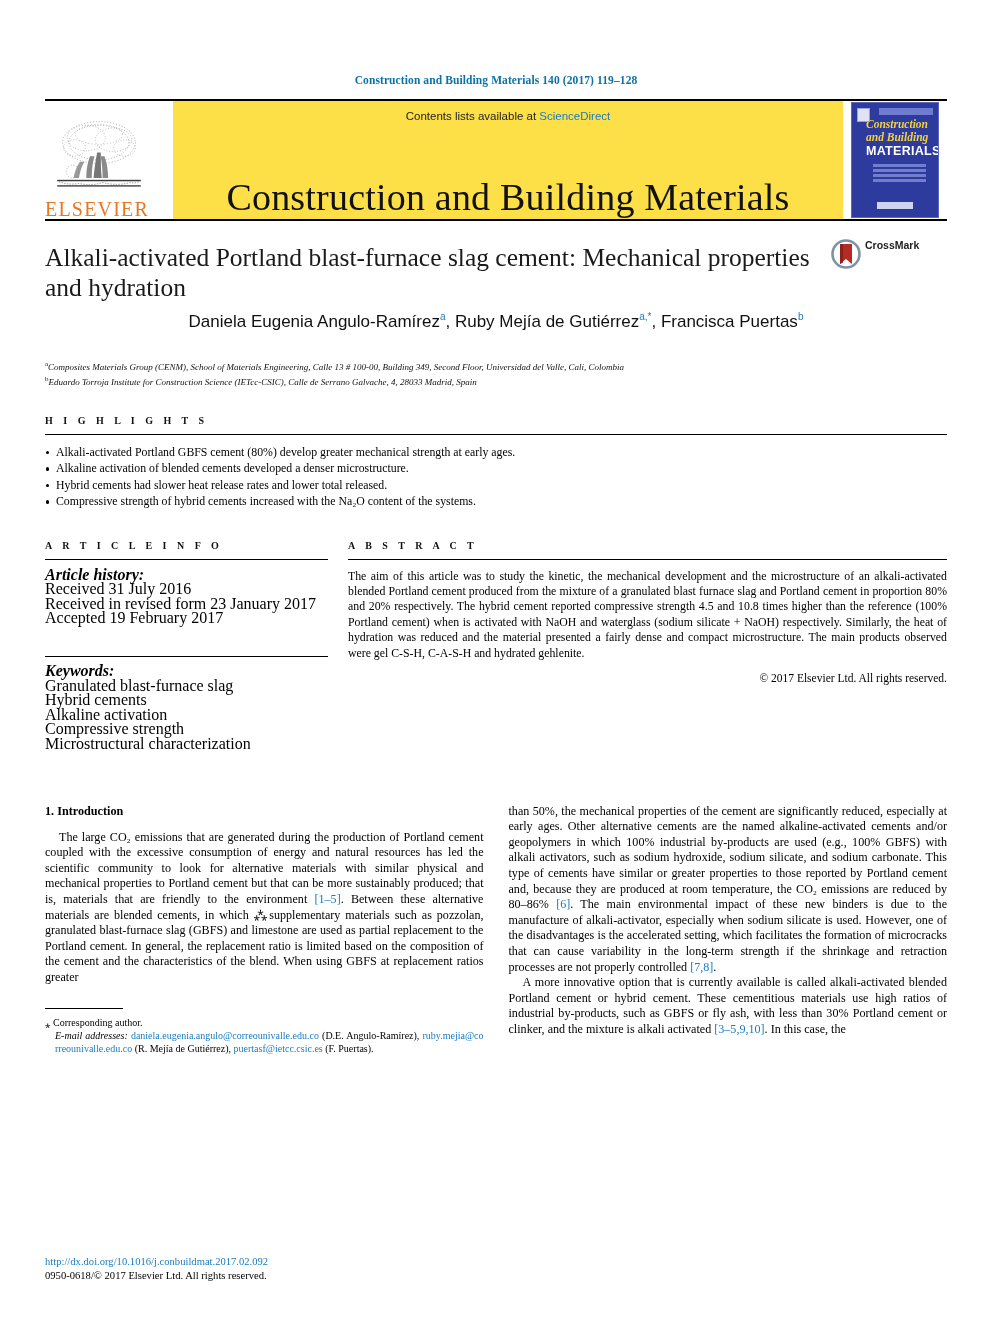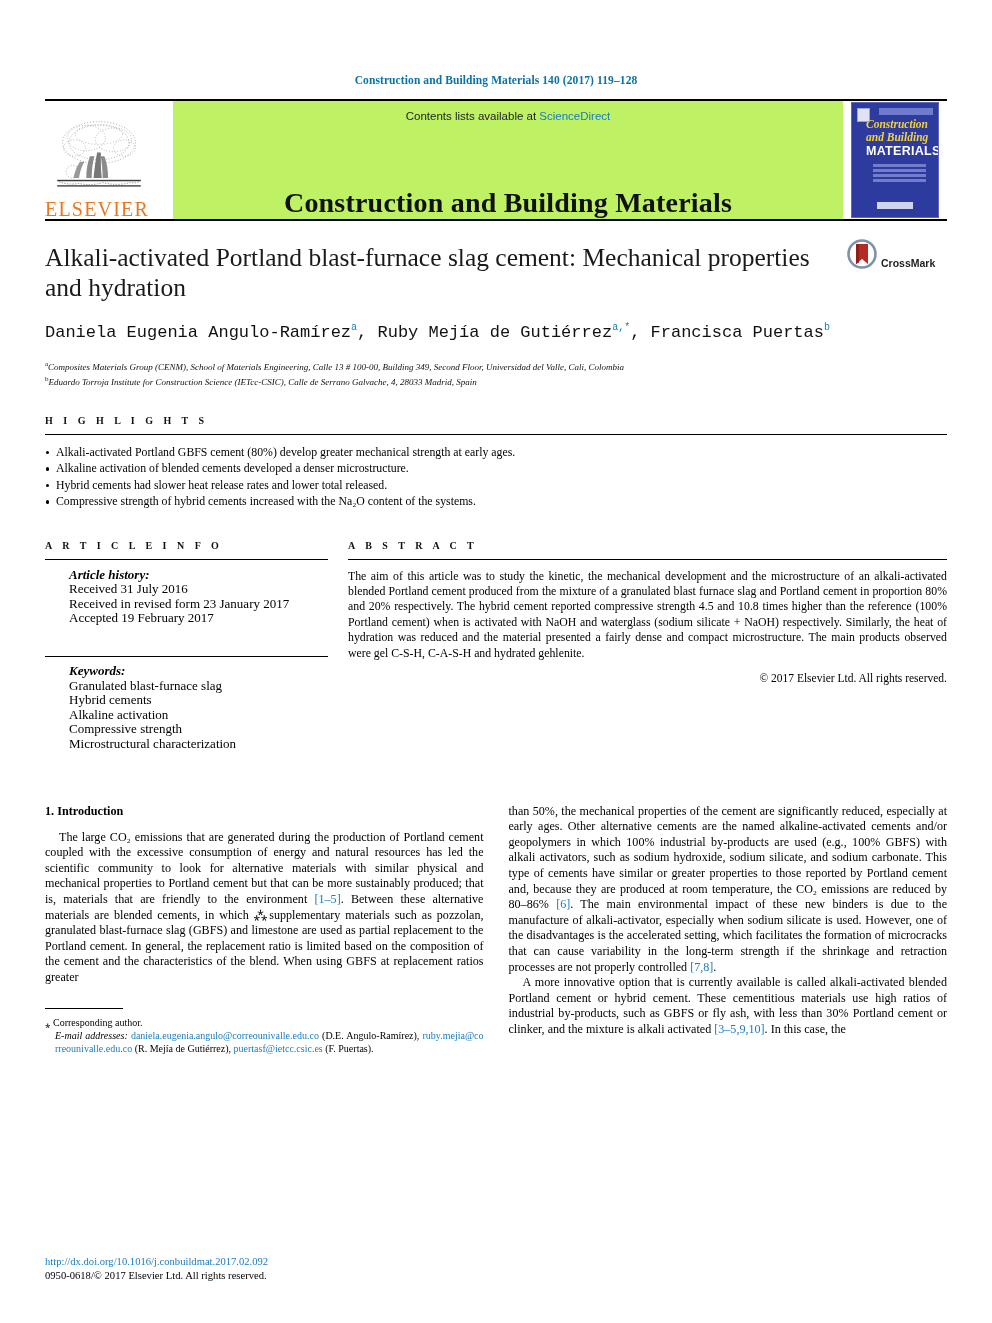--- a/index.html
+++ b/index.html
@@ -56,42 +56,41 @@
   .elsevier-word {
     color: #e87722;
     font-family: "Liberation Serif", serif;
     font-size: 20px;
     letter-spacing: 1.2px;
     line-height: 1;
     margin-top: 1px;
   }
   .masthead-center {
     flex: 1 1 auto;
-    background: #bef264;
+    background: #fde047;
     display: flex;
     flex-direction: column;
     align-items: center;
     justify-content: space-between;
     padding: 9px 0 0 0;
     box-sizing: border-box;
   }
   .contents-line {
     font-family: "Liberation Sans", sans-serif;
     font-size: 11.5px;
     color: #222;
   }
   .contents-line .sd {
     color: #1a7bbf;
   }
   .journal-title {
     font-family: "Liberation Serif", serif;
-    font-size: 28px;
+    font-size: 38px;
     color: #111;
     letter-spacing: 0.2px;
-    font-weight: bold;
   }
   .homepage-line {
     width: 100%;
     text-align: center;
     font-family: "Liberation Sans", sans-serif;
     font-size: 11px;
     color: #222;
     letter-spacing: 1.3px;
     padding: 7px 0 9px 0;
     background: #dcdcdc;
@@ -182,50 +181,51 @@
   .article-title {
     font-family: "Liberation Serif", serif;
     font-size: 25.5px;
     line-height: 30px;
     color: #1a1a1a;
     max-width: 790px;
     font-weight: normal;
     margin: 0;
   }
   .authors {
-    font-family: Liberation Mono, monospace;
+    font-family: Liberation Sans, sans-serif;
     font-size: 17px;
     line-height: 22px;
-    margin-top: 14px;
+    margin-top: 3px;
     color: #111;
+    text-align: center;
   }
   .authors sup {
     color: #1a7bbf;
     font-size: 10px;
     vertical-align: super;
   }
   .affil {
     font-family: "Liberation Serif", serif;
     font-style: italic;
     font-size: 9px;
     line-height: 12.5px;
-    margin-top: 14px;
+    margin-top: 25px;
     color: #111;
   }
   .affil div sup {
     font-style: normal;
     font-size: 7px;
   }
   .crossmark {
     position: absolute;
-    right: 0;
+    right: 16px;
     top: 18px;
     width: 100px;
     display: flex;
-    align-items: flex-end;
+    align-items: flex-start;
     gap: 4px;
   }
   .crossmark-text {
     font-family: "Liberation Sans", sans-serif;
     font-weight: bold;
     font-size: 10.5px;
     color: #222;
   }
 
   
@@ -260,24 +260,23 @@
   .info-abstract {
     display: flex;
     margin-top: 30px;
     gap: 20px;
   }
   .col-info { flex: 0 0 283px; }
   .col-abs { flex: 1 1 auto; }
   .info-abstract .sec-head { padding-bottom: 8px; }
   .ai-body {
     font-family: "Liberation Serif", serif;
-    font-size: 13px;
+    font-size: 16px;
     line-height: 14.6px;
     padding-top: 8px;
-    margin-left: 24px;
   }
   .ai-lab { font-style: italic; font-weight: bold; }
   .ai-gap { height: 30px; }
   .kw-block { padding-top: 7px; }
   .abs-body {
     font-family: "Liberation Serif", serif;
     font-size: 11.8px;
     line-height: 15.4px;
     text-align: justify;
     padding-top: 9px;

